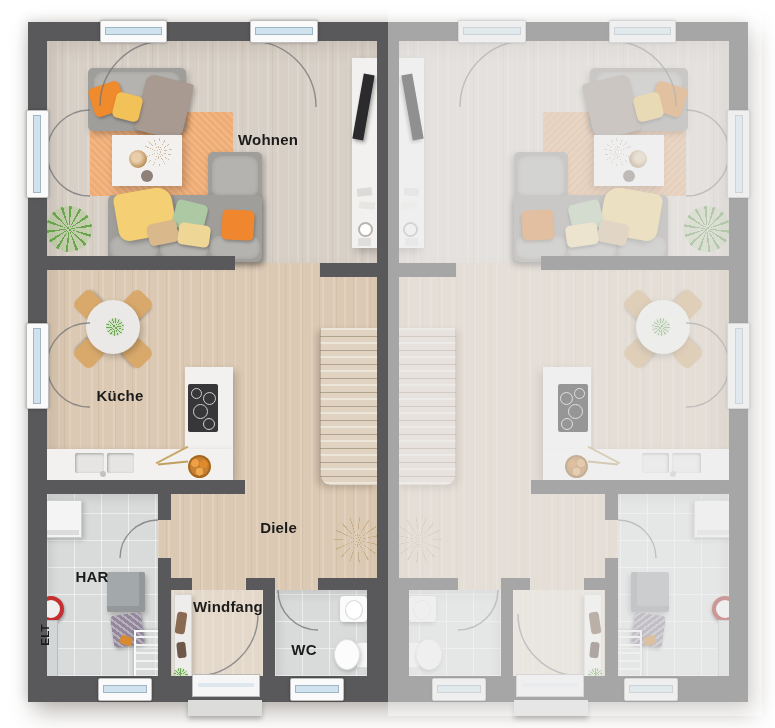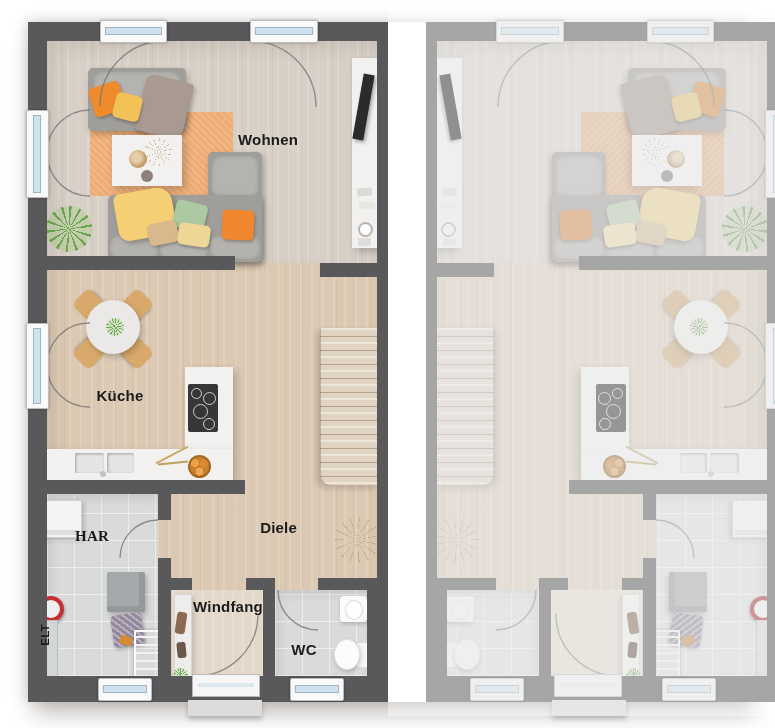--- a/index.html
+++ b/index.html
@@ -1,21 +1,21 @@
 <!DOCTYPE html>
 <html><head>
 <meta charset="utf-8">
 <style>
   html,body{margin:0;padding:0;background:#ffffff;}
   body{width:775px;height:728px;position:relative;overflow:hidden;
        font-family:"Liberation Sans",sans-serif;}
 
   .plan{position:absolute;left:28px;top:22px;width:720px;height:680px;
         box-shadow:6px 10px 22px rgba(75,65,55,.38), -2px -2px 10px rgba(75,65,55,.15);}
-  .unit{position:absolute;top:0;width:360px;height:680px;padding-left:38px;}
+  .unit{position:absolute;top:0;width:360px;height:680px;}
   .unit-inner{position:absolute;inset:0;}
   .unit-right{left:360px;}
   .unit-right .unit-inner{transform:scaleX(-1);
         filter:brightness(1.08) contrast(0.78) saturate(0.7);}
   .unit-right::after{content:'';position:absolute;inset:-14px -14px -14px 0;
         background:rgba(255,255,255,.42);z-index:60;pointer-events:none;}
 
   .abs{position:absolute;}
   .wall{position:absolute;background:#59595b;z-index:20;}
 
@@ -219,21 +219,21 @@
           <span class="glass"></span>
         </div>
       <div class="abs" style="left:160px;top:678px;width:74px;height:16px;background:#dcdcda;box-shadow:0 3px 5px rgba(0,0,0,.25);z-index:28;"></div>
       <div class="door-front" style="left:164px;top:652px;width:66px;height:21px;">
           <i></i>
         </div>
 
       <div class="room-label" style="left:195px;top:109px;width:90px;">Wohnen</div>
       <div class="room-label" style="left:59px;top:365px;width:66px;">Küche</div>
       <div class="room-label" style="left:199px;top:497px;width:70px;text-align:right;">Diele</div>
-      <div class="room-label" style="left:34px;top:506px;width:60px;font-family:Liberation Serif, serif;">HAR</div>
+      <div class="room-label" style="left:34px;top:546px;width:60px;">HAR</div>
       <div class="room-label small" style="left:-2px;top:606px;width:40px;height:14px;transform:rotate(-90deg);">ELT</div>
       <div class="room-label" style="left:157px;top:576px;width:86px;">Windfang</div>
       <div class="room-label" style="left:249px;top:619px;width:54px;">WC</div>
 
     </div>
   </div>
 
   <div class="unit unit-right">
       <div class="unit-inner">
 

